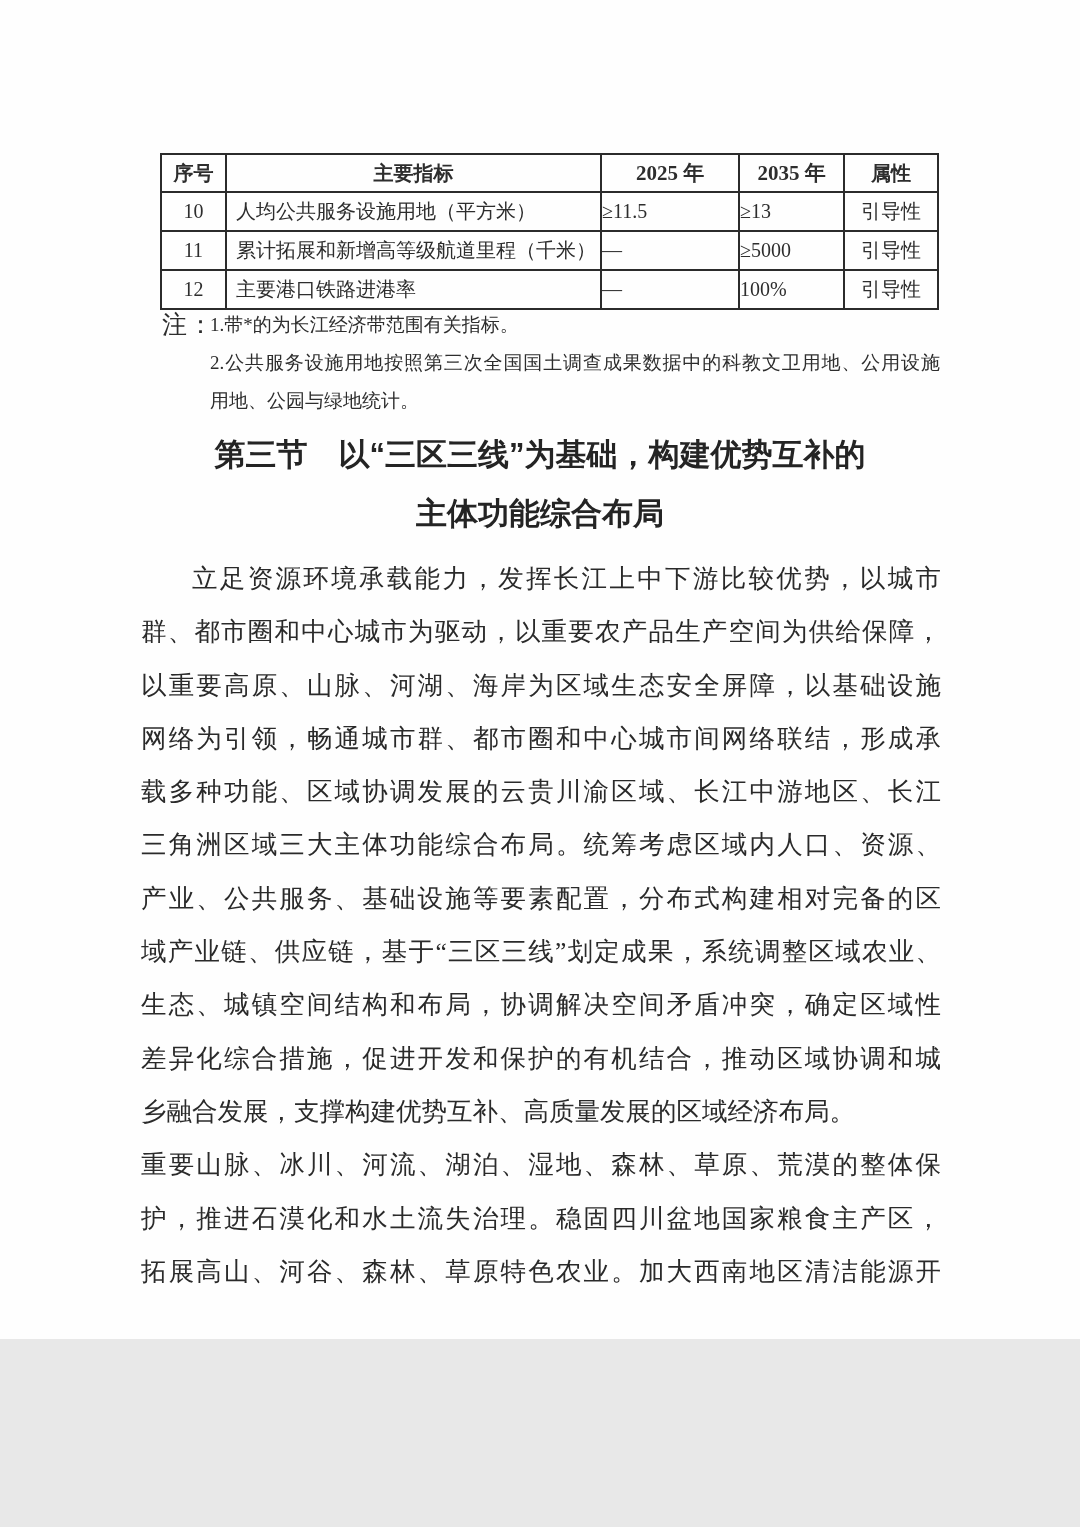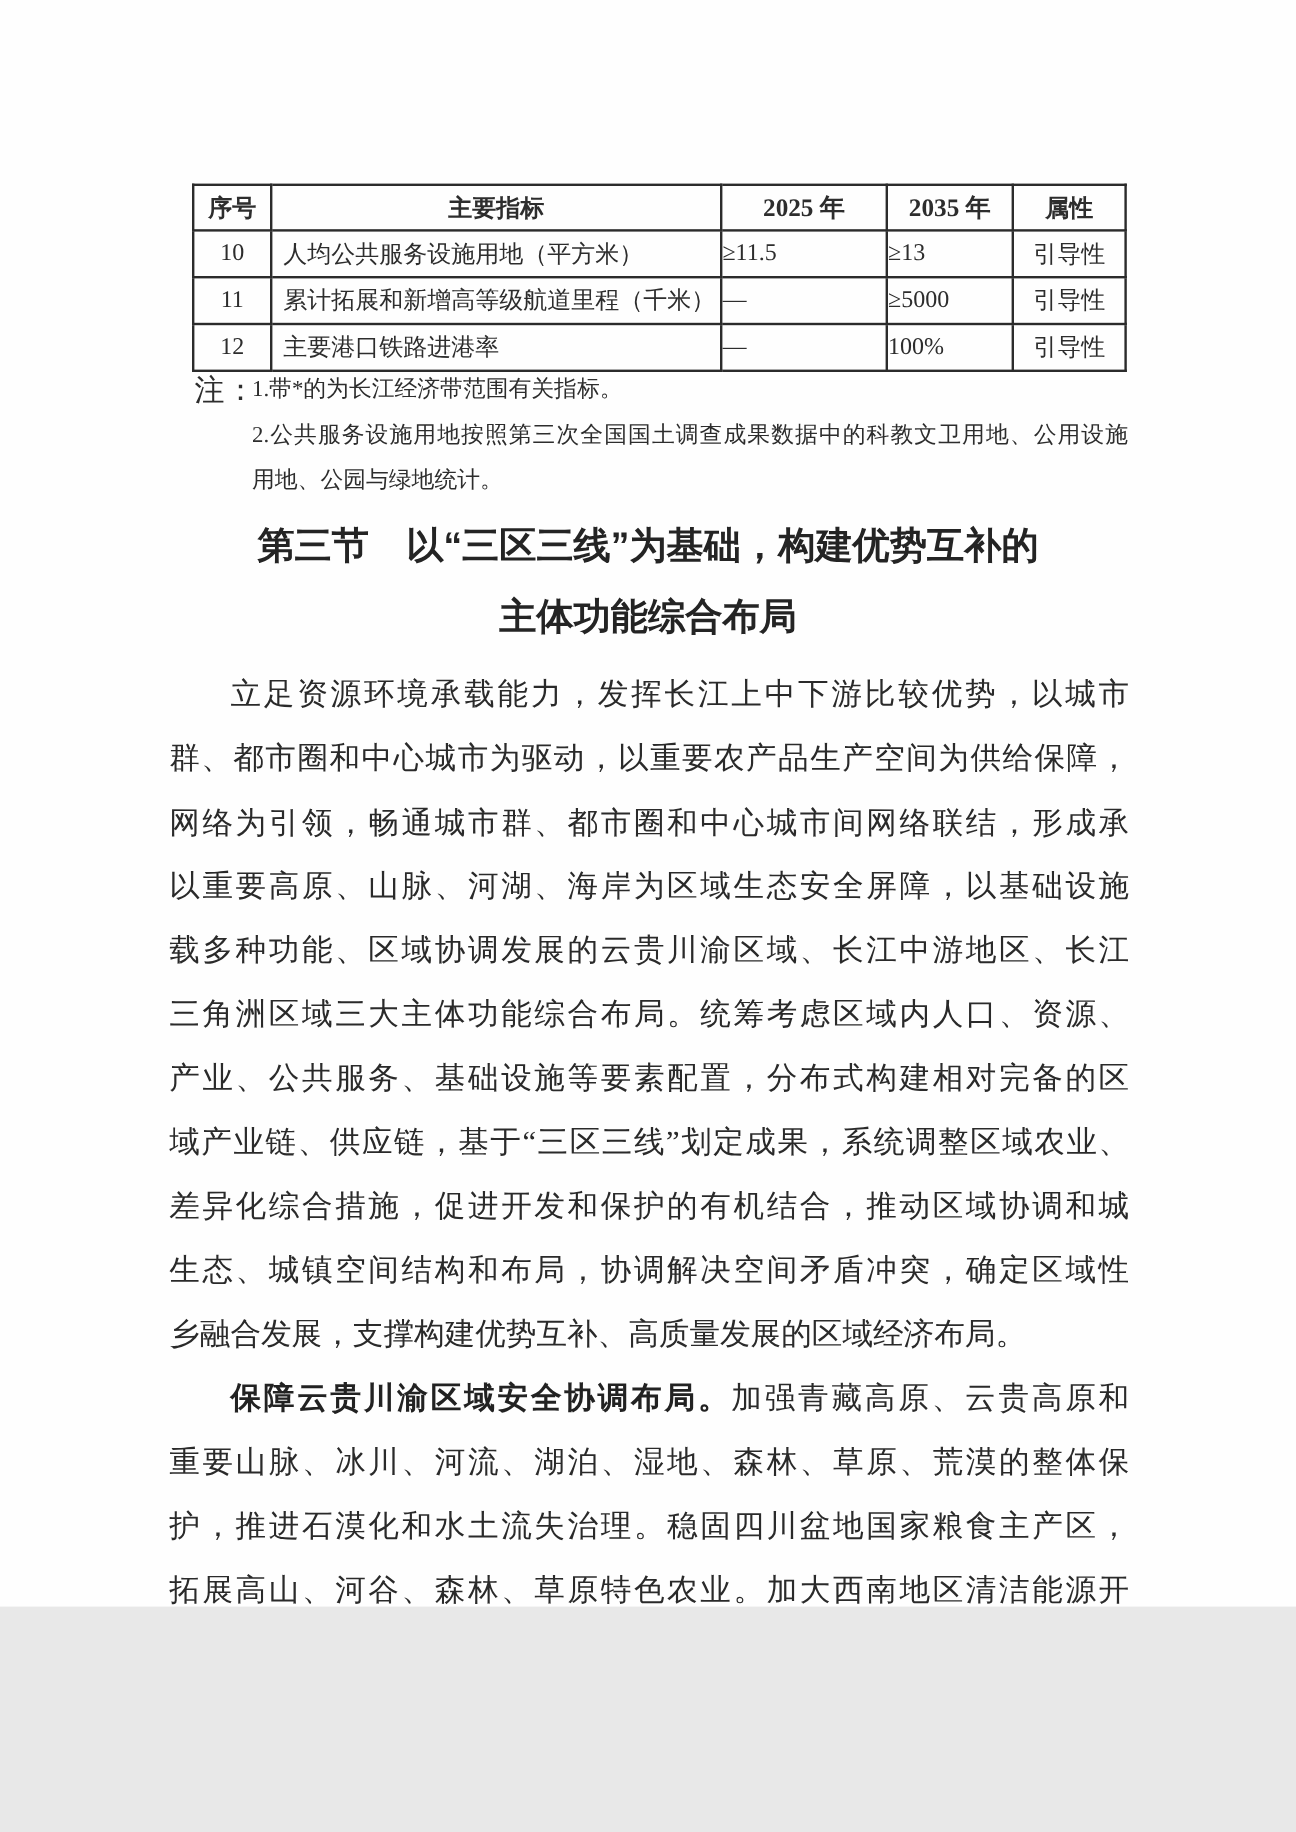--- a/index.html
+++ b/index.html
@@ -141,30 +141,29 @@
   </div>
 
   <div class="section-title">
     <span class="t1">第三节　以“三区三线”为基础，构建优势互补的</span>
     <span class="t2">主体功能综合布局</span>
   </div>
 
   <div class="body-text">
     <div class="bline indent">立足资源环境承载能力，发挥长江上中下游比较优势，以城市</div>
     <div class="bline">群、都市圈和中心城市为驱动，以重要农产品生产空间为供给保障，</div>
+    <div class="bline">以重要高原、山脉、河湖、海岸为区域生态安全屏障，以基础设施</div>
     <div class="bline">网络为引领，畅通城市群、都市圈和中心城市间网络联结，形成承</div>
-    <div class="bline">以重要高原、山脉、河湖、海岸为区域生态安全屏障，以基础设施</div>
     <div class="bline">载多种功能、区域协调发展的云贵川渝区域、长江中游地区、长江</div>
     <div class="bline">三角洲区域三大主体功能综合布局。统筹考虑区域内人口、资源、</div>
     <div class="bline">产业、公共服务、基础设施等要素配置，分布式构建相对完备的区</div>
     <div class="bline">域产业链、供应链，基于“三区三线”划定成果，系统调整区域农业、</div>
+    <div class="bline">生态、城镇空间结构和布局，协调解决空间矛盾冲突，确定区域性</div>
     <div class="bline">差异化综合措施，促进开发和保护的有机结合，推动区域协调和城</div>
-    <div class="bline">生态、城镇空间结构和布局，协调解决空间矛盾冲突，确定区域性</div>
     <div class="bline paraend">乡融合发展，支撑构建优势互补、高质量发展的区域经济布局。</div>
-    <div class="bline indent"><span class="b">保障云贵川渝区域安全协调布局。</span><span>加强青藏高原、云贵高原和</span></div>
     <div class="bline">重要山脉、冰川、河流、湖泊、湿地、森林、草原、荒漠的整体保</div>
     <div class="bline">护，推进石漠化和水土流失治理。稳固四川盆地国家粮食主产区，</div>
     <div class="bline">拓展高山、河谷、森林、草原特色农业。加大西南地区清洁能源开</div>
   </div>
 
   <div class="page-num">— 12 —</div>
 
 </div>
 
 </body></html>

